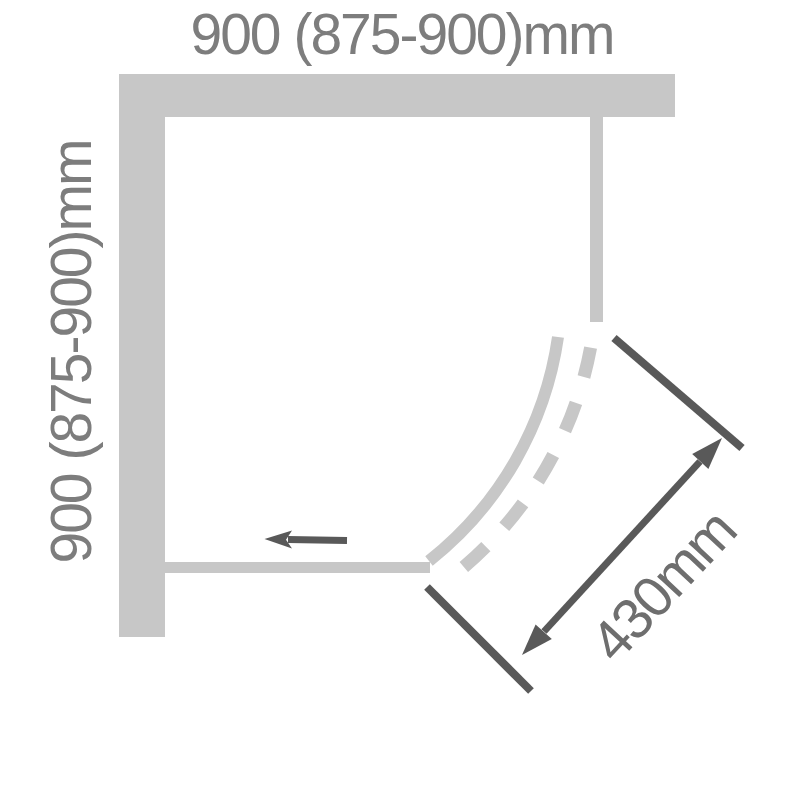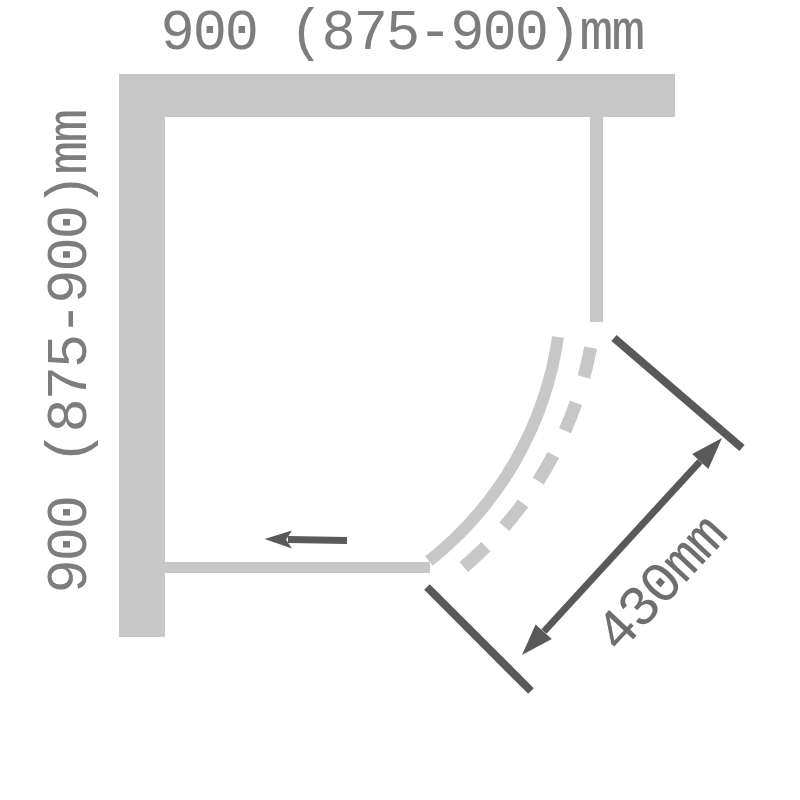--- a/index.html
+++ b/index.html
@@ -1,19 +1,19 @@
 <!DOCTYPE html>
 <html style="--color-background: #ffffff; --color-panel: #c7c7c7; --color-dimension: #595959; --color-label: #7d7d7d; --color-diagonal-label: #6e6e6e;"><head>
 <meta charset="utf-8">
 <style>
   html,body{margin:0;padding:0;background:#fff;}
   .stage{
     position:relative;width:800px;height:800px;overflow:hidden;
     background:var(--color-background,#fff);
-    font-family:Liberation Mono, monospace;
+    font-family:Liberation Sans, sans-serif;
   }
   .dim-text{
     position:absolute;
     color:var(--color-label,#7d7d7d);
     font-size:57px;
     font-weight:400;
     letter-spacing:-2px;
     line-height:1;
     white-space:nowrap;
   }

